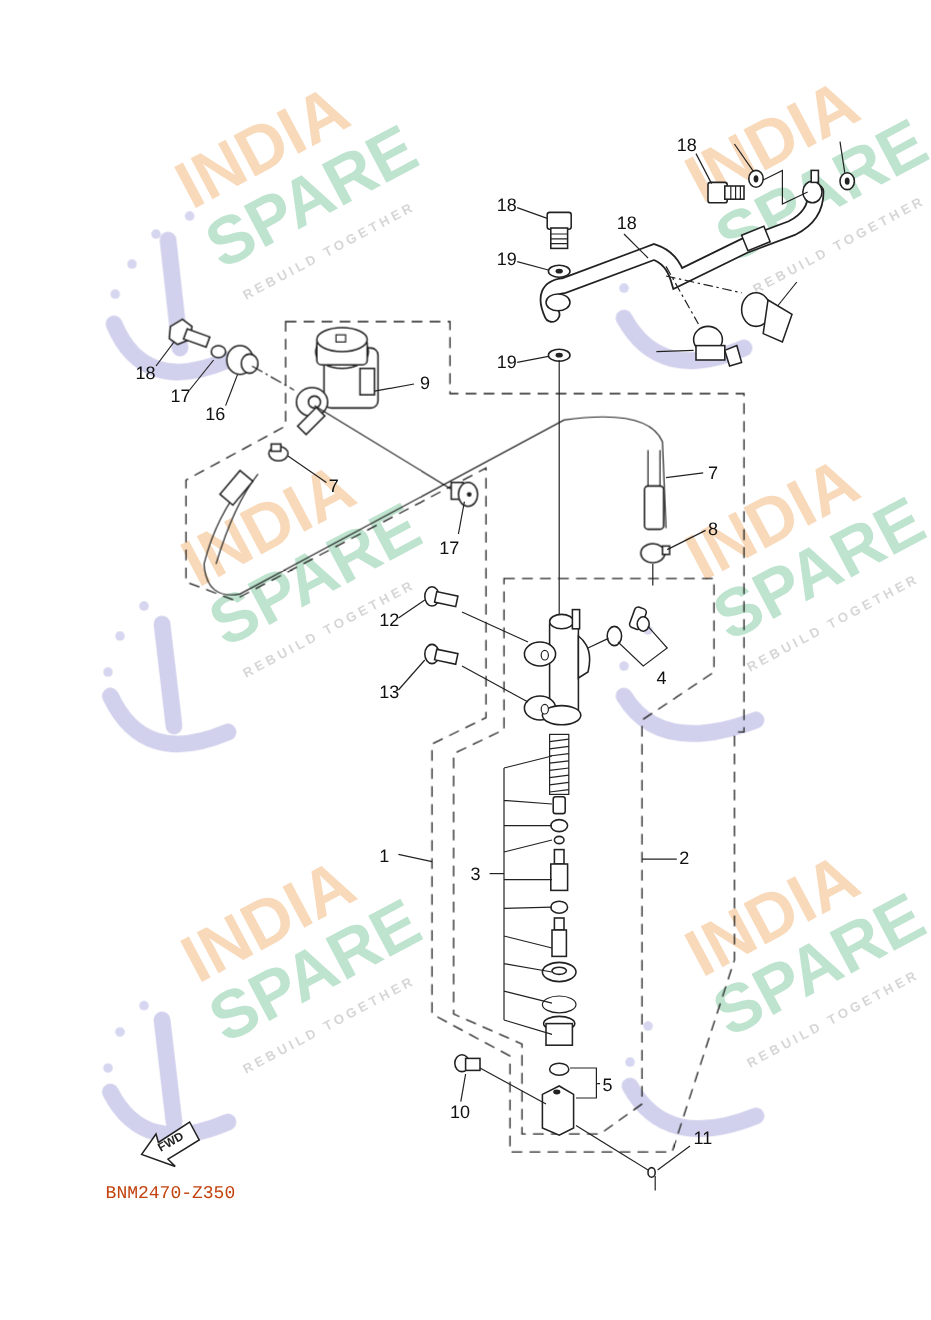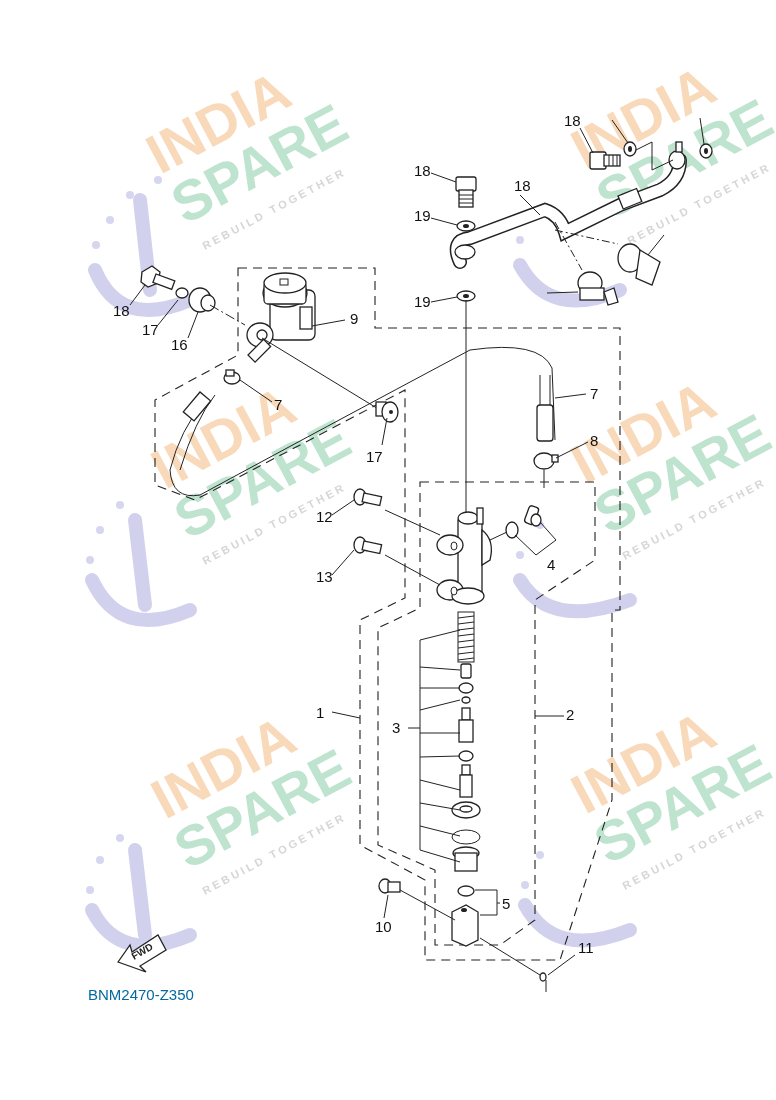--- a/index.html
+++ b/index.html
@@ -1,20 +1,20 @@
 <!DOCTYPE html>
 <html><head>
 <meta charset="utf-8">
 <style>
   html,body{margin:0;padding:0;background:#ffffff;}
   body{width:776px;height:1100px;position:relative;overflow:hidden;font-family:"Liberation Sans",sans-serif;}
   #diagram{position:absolute;left:0;top:0;width:776px;height:1100px;}
   .wm-text{font-family:"Liberation Sans",sans-serif;font-weight:bold;}
   .lbl{font-family:"Liberation Sans",sans-serif;font-size:15px;fill:#111;}
-  .code{position:absolute;left:88px;top:986px;font-size:15px;color:#0369a1;font-family:Liberation Sans, sans-serif;}
+  .code{position:absolute;left:88px;top:986px;font-size:15px;color:#c2410c;font-family:Liberation Mono, monospace;}
   .part{fill:#fff;stroke:#222;stroke-width:1.3;}
   .thin{fill:none;stroke:#222;stroke-width:1;}
   .dash{fill:none;stroke:#222;stroke-width:1.1;stroke-dasharray:9 6;}
   .lead{fill:none;stroke:#222;stroke-width:1;}
 </style>
 </head>
 <body>
 
 <svg id="diagram" viewBox="0 0 776 1100" xmlns="http://www.w3.org/2000/svg">
 

